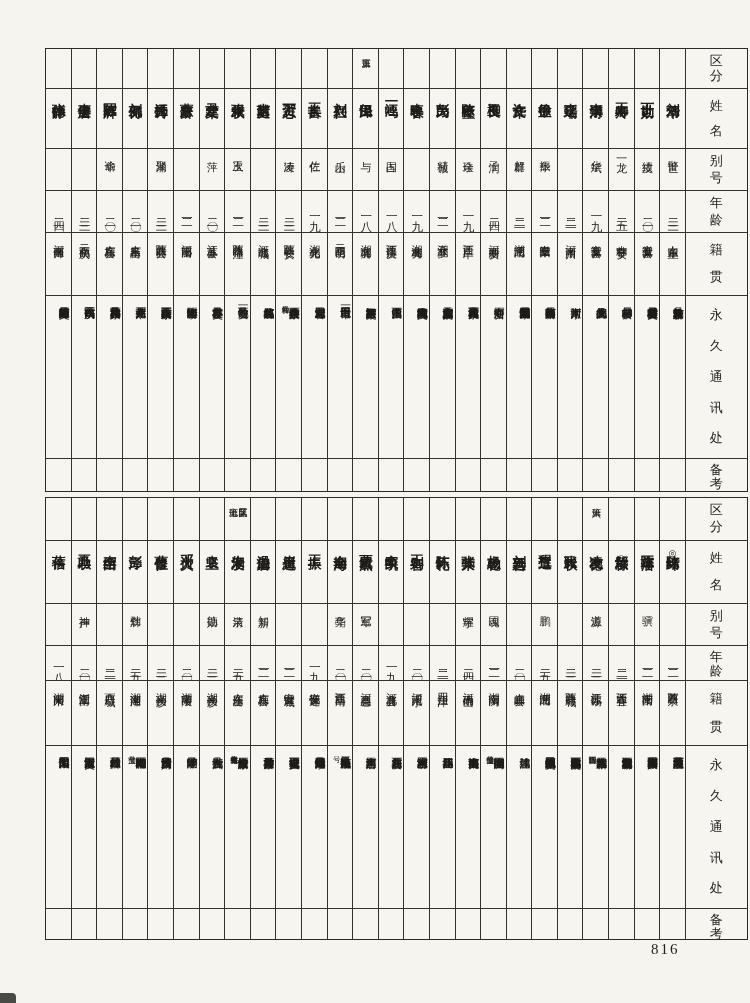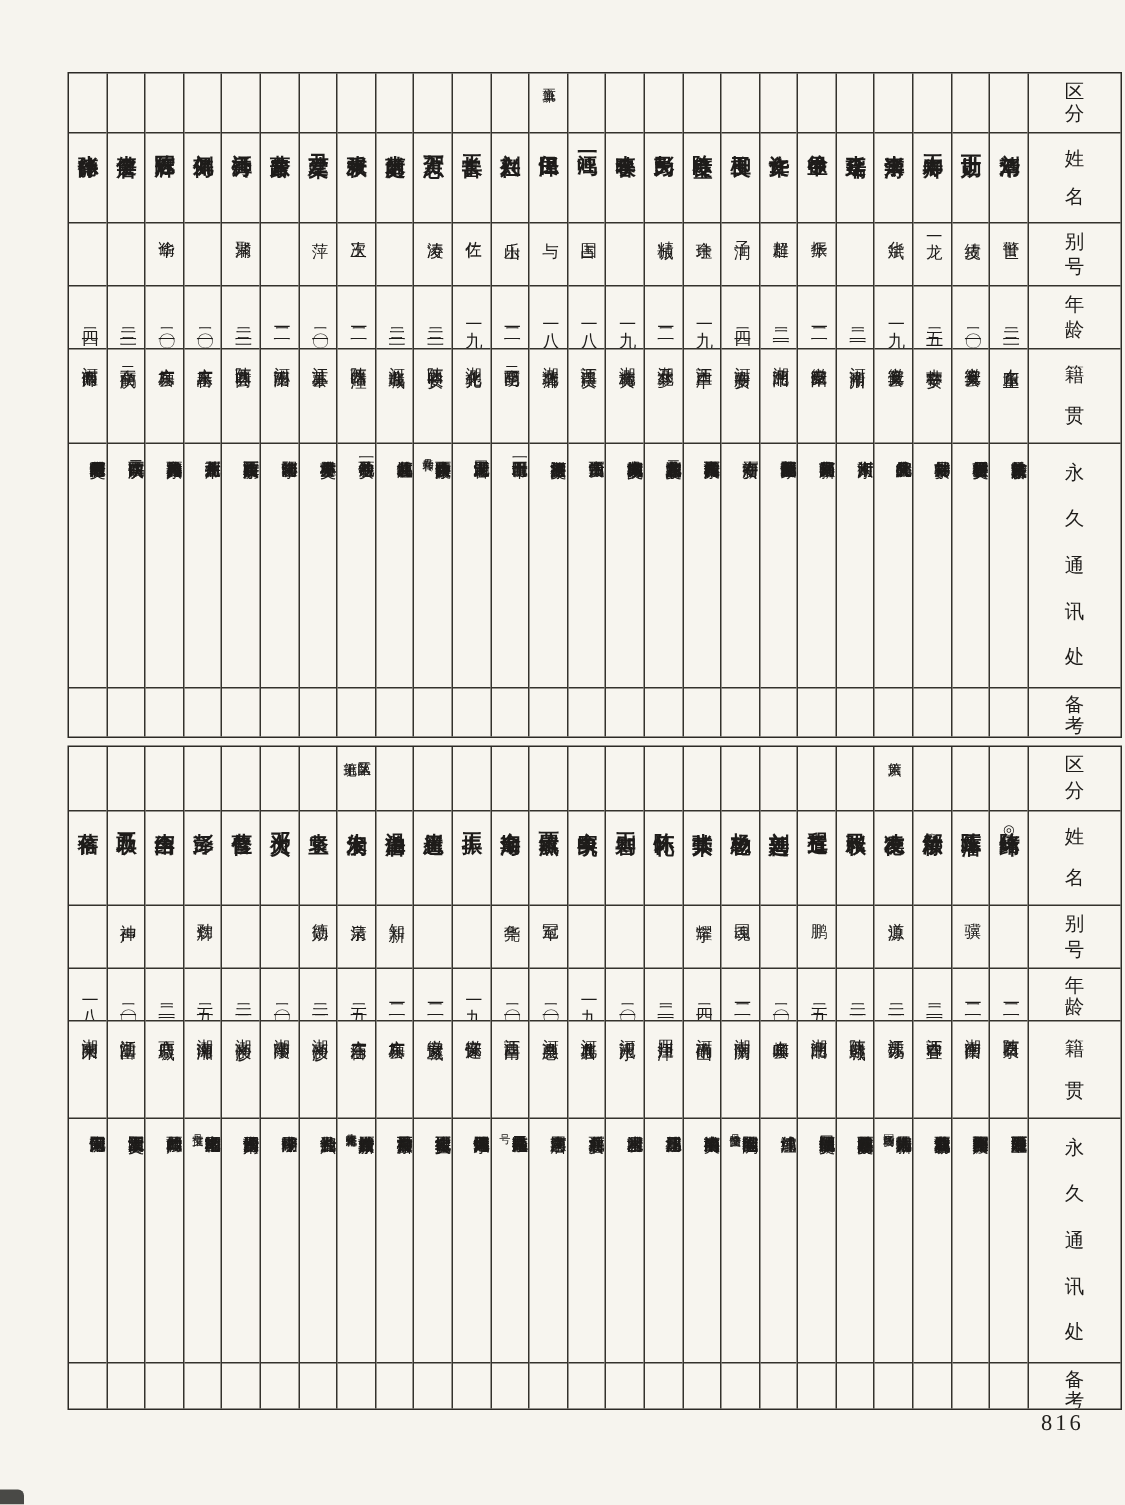--- a/index.html
+++ b/index.html
@@ -57,21 +57,21 @@
   .division-cell { flex-direction:row-reverse; justify-content:center; padding-top:3px; }
   .division-line { font-size:9px; line-height:1.05; }
 
   .header-col .c { justify-content:center; align-items:center; }
   .hdr { font-size:13px; letter-spacing:4px; line-height:1.1; display:flex; flex-direction:column; justify-content:space-around; align-items:center; height:100%; padding:4px 0; }
   .hdr span { display:block; }
 
   .page-number {
     position:absolute; left:651px; top:941px;
     font-size:15px; letter-spacing:2px;
-    font-family:"Liberation Serif", serif; color:#201e1b;margin-left:43px;
+    font-family:"Liberation Serif", serif; color:#201e1b;
   }
 </style>
 </head>
 <body>
 
 <div class="sheet">
 
   <div class="reg-table" id="table0">
 
   <div class="col">

